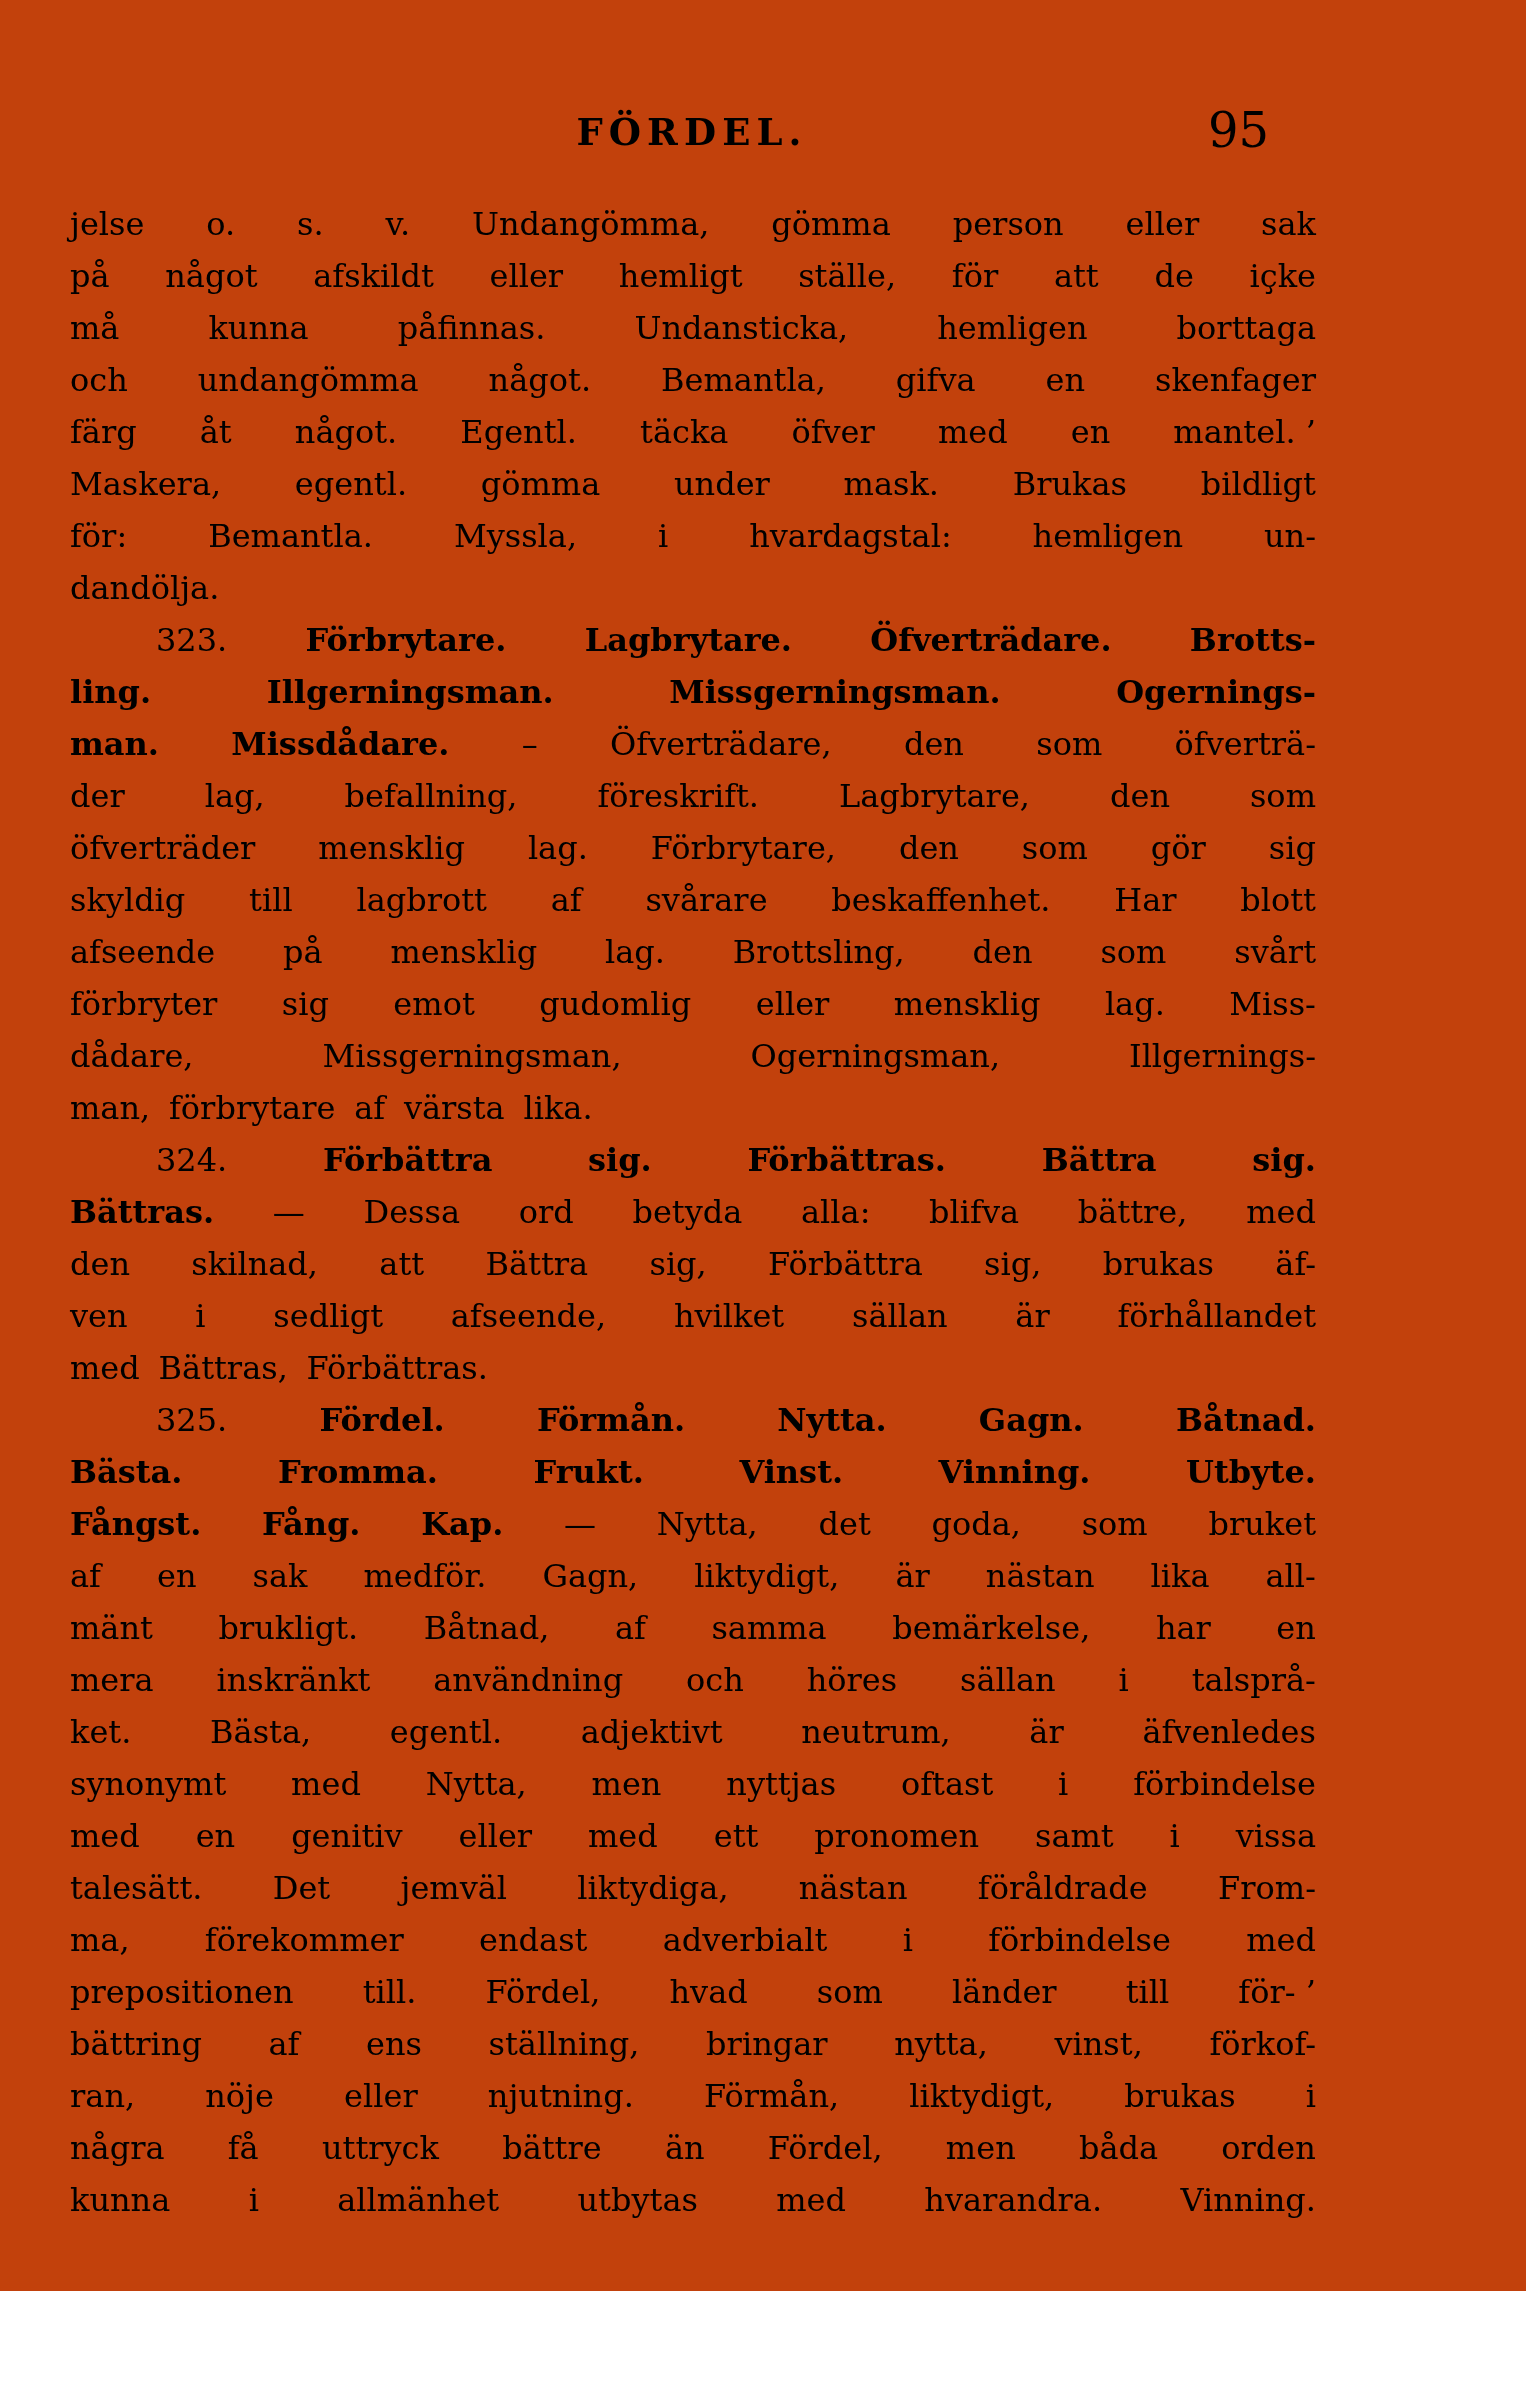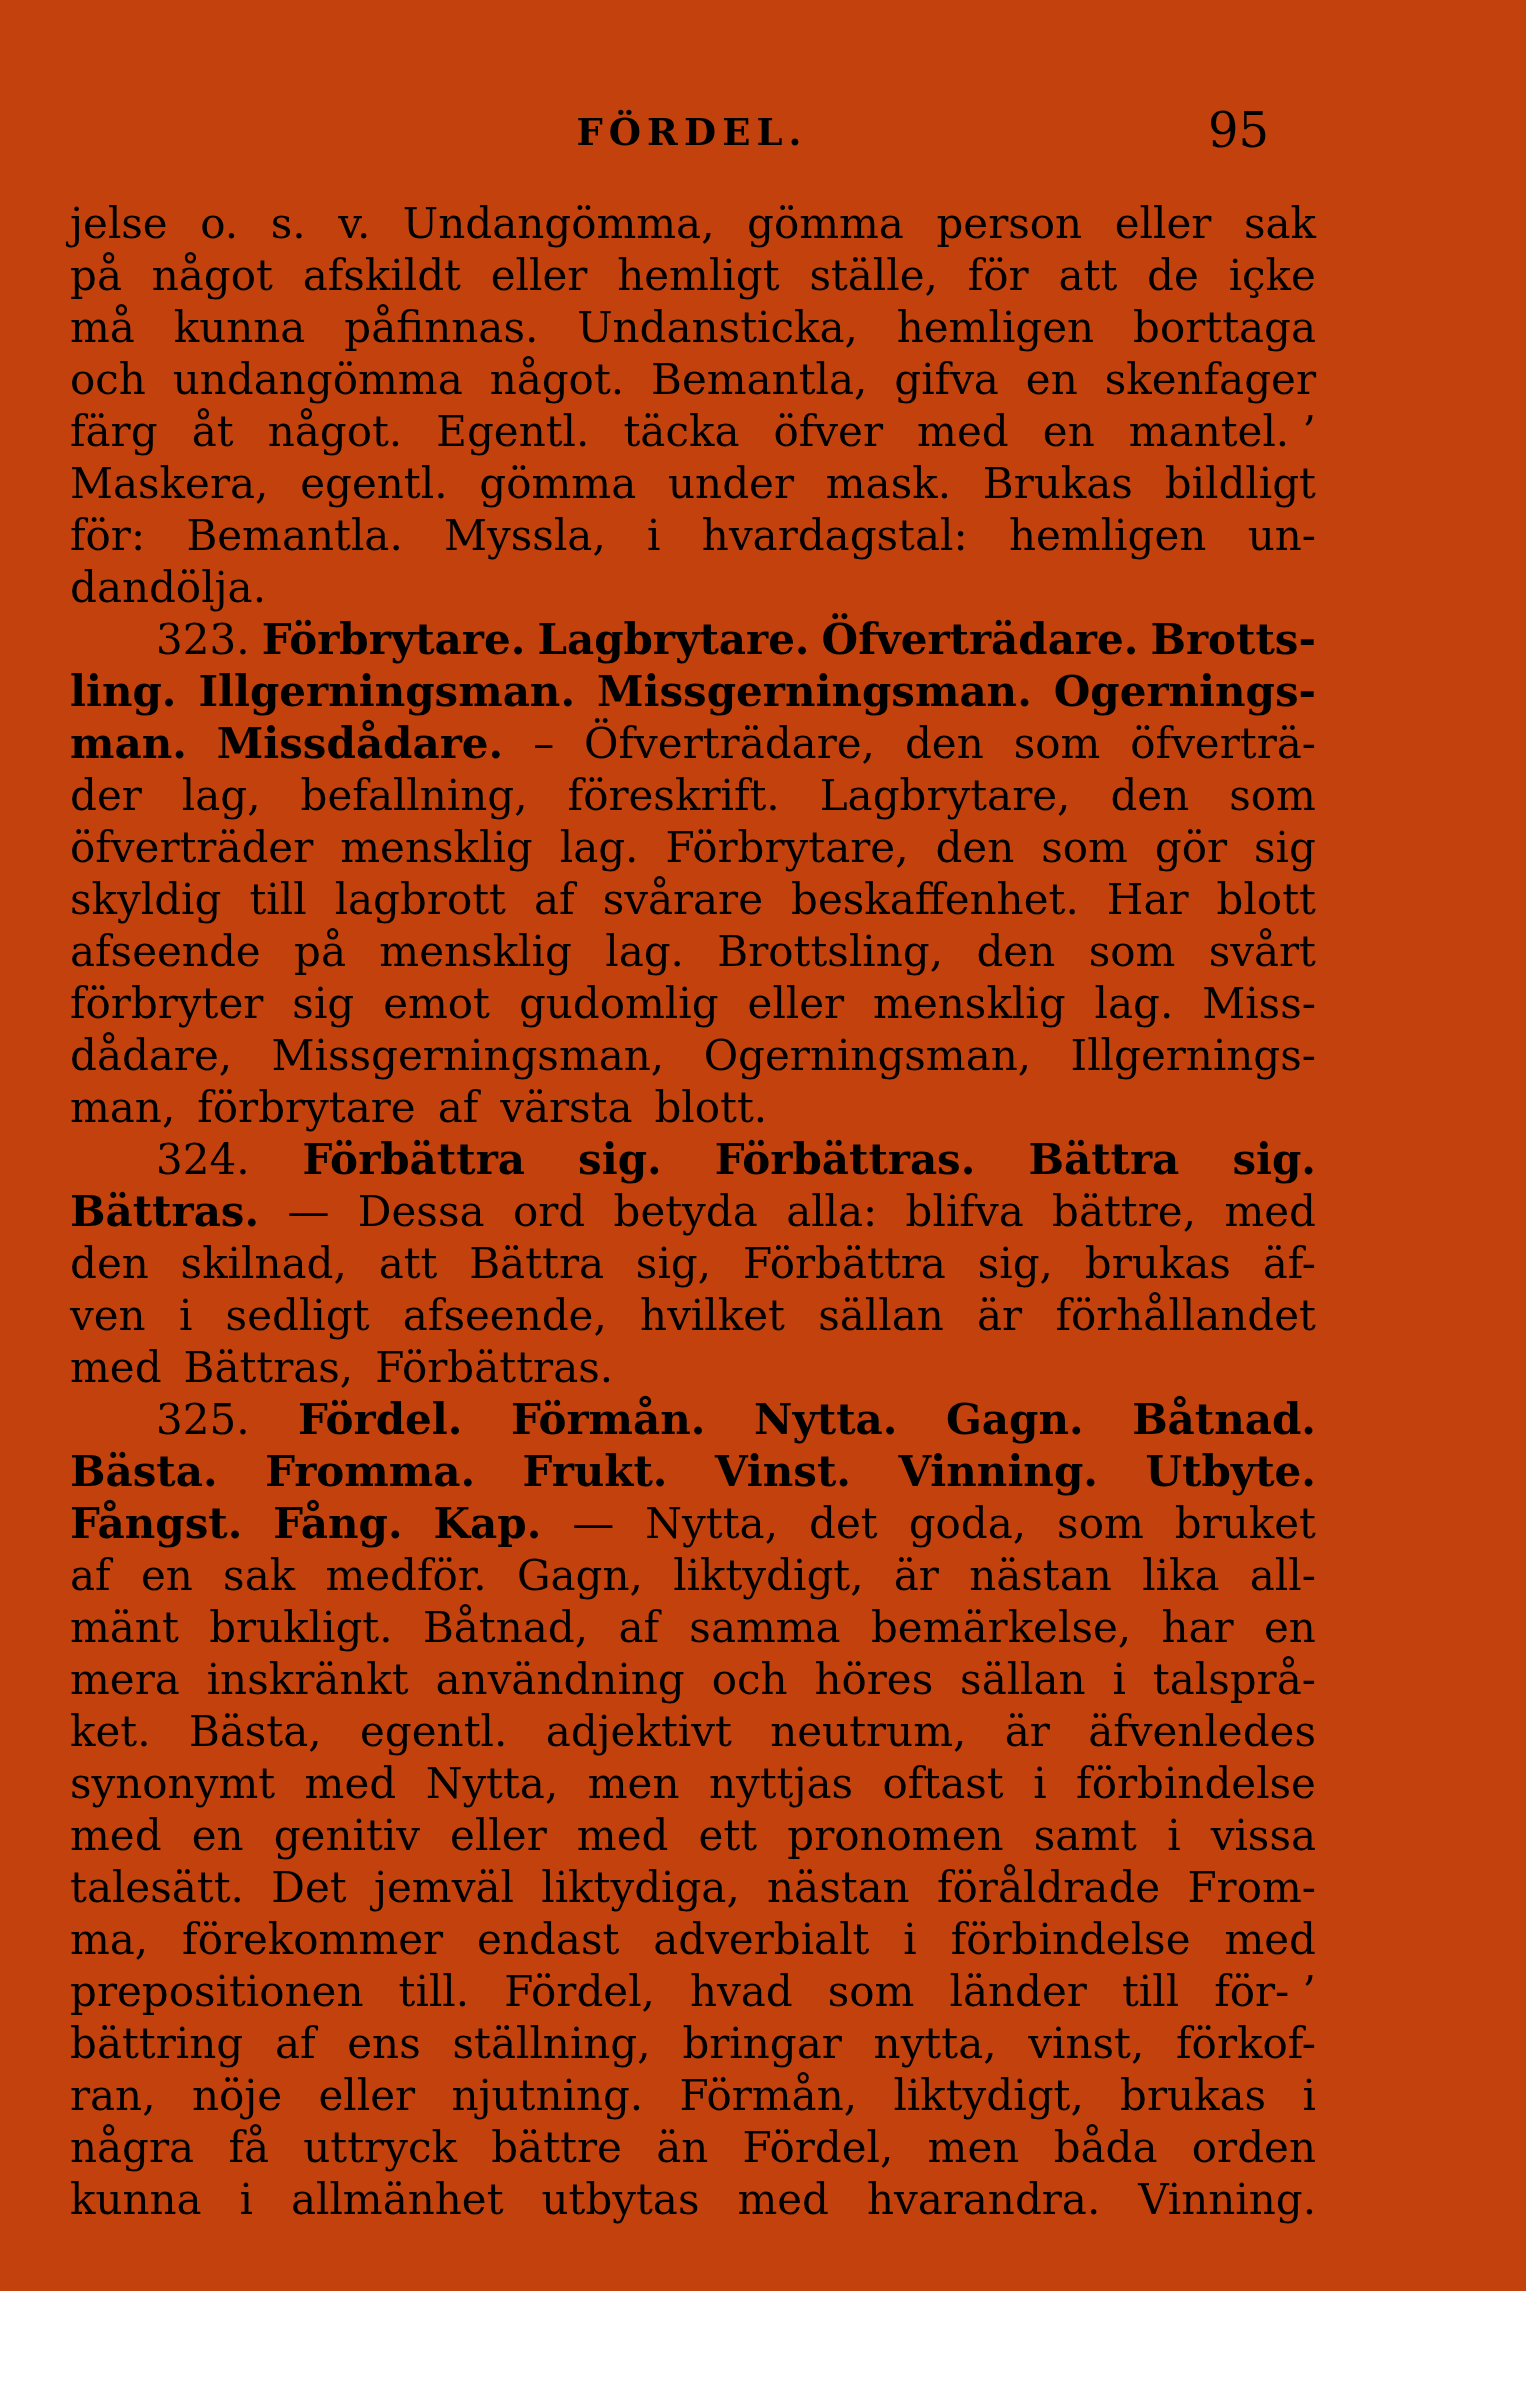--- a/index.html
+++ b/index.html
@@ -41,21 +41,21 @@
   }
   .text-block {
     position: absolute;
     left: 70px;
     top: 198px;
     width: 1246px;
   }
   .line {
     height: 52px;
     line-height: 52px;
-    font-size: 42px;
+    font-size: 32px;
     white-space: nowrap;
   }
   .line.just {
     display: flex;
     justify-content: space-between;
     align-items: baseline;
   }
   .line.ind { padding-left: 86px; }
   .line.plain { word-spacing: 8.6px; }
   .s-b { font-weight: 700; }
@@ -211,21 +211,21 @@
         <span class="s-r">mensklig</span>
         <span class="s-r">lag.</span>
         <span class="s-i">Miss-</span>
       </div>
       <div class="line just">
         <span class="s-i">dådare,</span>
         <span class="s-i">Missgerningsman,</span>
         <span class="s-i">Ogerningsman,</span>
         <span class="s-i">Illgernings-</span>
       </div>
-      <div class="line plain"><span class="s-i">man,</span> <span class="s-r">förbrytare af värsta blott.</span></div>
+      <div class="line plain"><span class="s-i">man,</span> <span class="s-r">förbrytare af värsta lika.</span></div>
       <div class="line just ind">
         <span class="s-r">324.</span>
         <span class="s-b">Förbättra</span>
         <span class="s-b">sig.</span>
         <span class="s-b">Förbättras.</span>
         <span class="s-b">Bättra</span>
         <span class="s-b">sig.</span>
       </div>
       <div class="line just">
         <span class="s-b">Bättras.</span>

